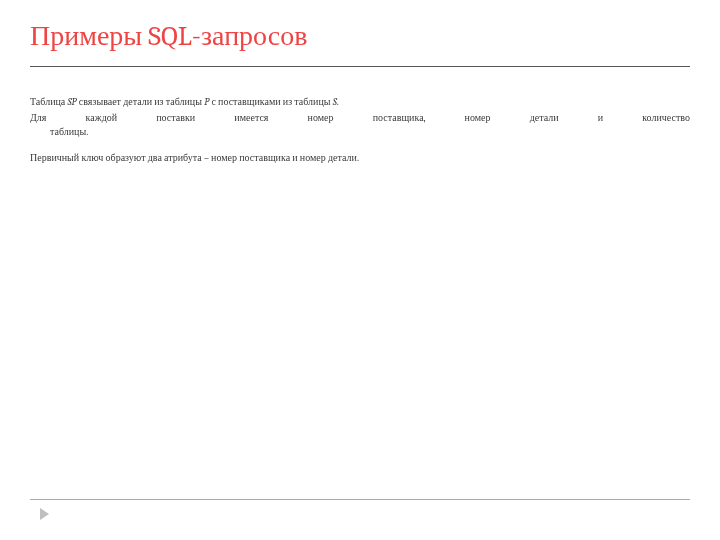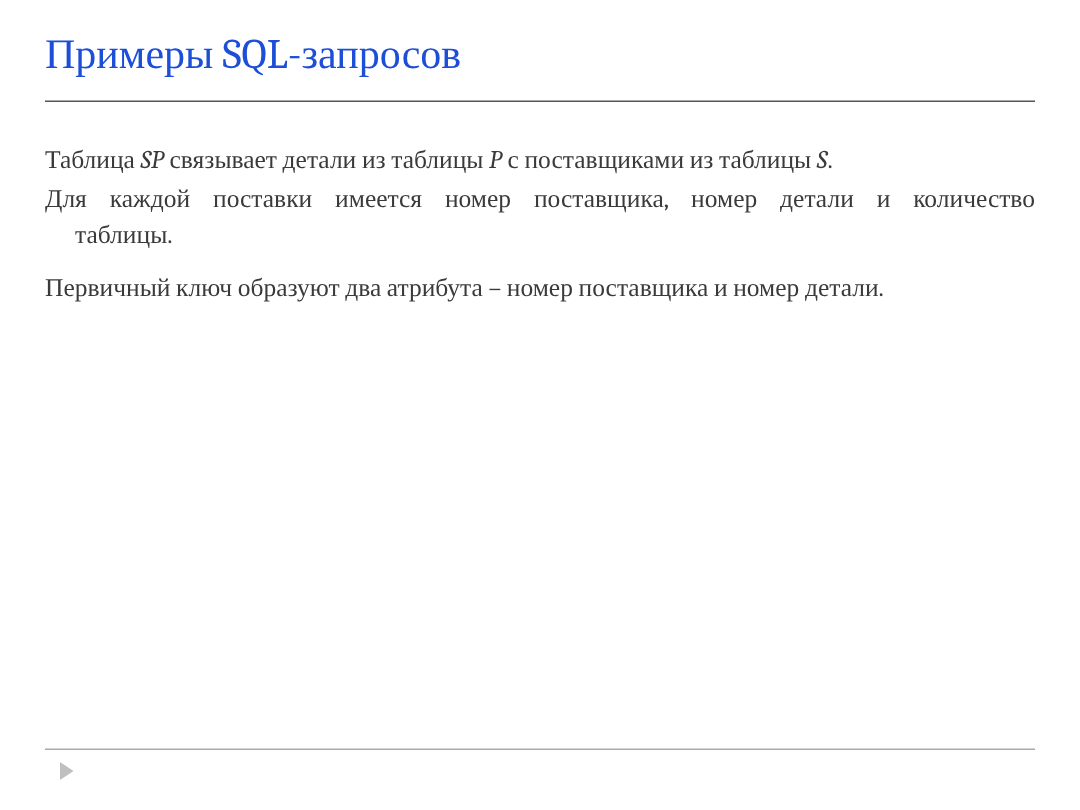--- a/index.html
+++ b/index.html
@@ -12,31 +12,31 @@
       height: 540px;
       background: #ffffff;
       font-family: Cambria, Georgia, 'Times New Roman', serif;
       color: #3a3a3a;
       position: relative;
       padding: 20px 30px;
     }
     .title {
       font-size: 28px;
       font-weight: normal;
-      color: #1d4ed8;
+      color: #ef4444;
       margin-bottom: 14px;
       font-family: Cambria, Georgia, serif;
     }
     .double-line {
       border: none;
       border-top: 1.5px solid #555;
       margin-bottom: 28px;
     }
     .body-text {
-      font-size: 17px;
+      font-size: 10px;
       line-height: 1.4;
       color: #3a3a3a;
       font-family: Cambria, Georgia, serif;
     }
     .para1 {
       margin-bottom: 2px;
     }
     .para2 {
       text-align: justify;
       padding-left: 0;

